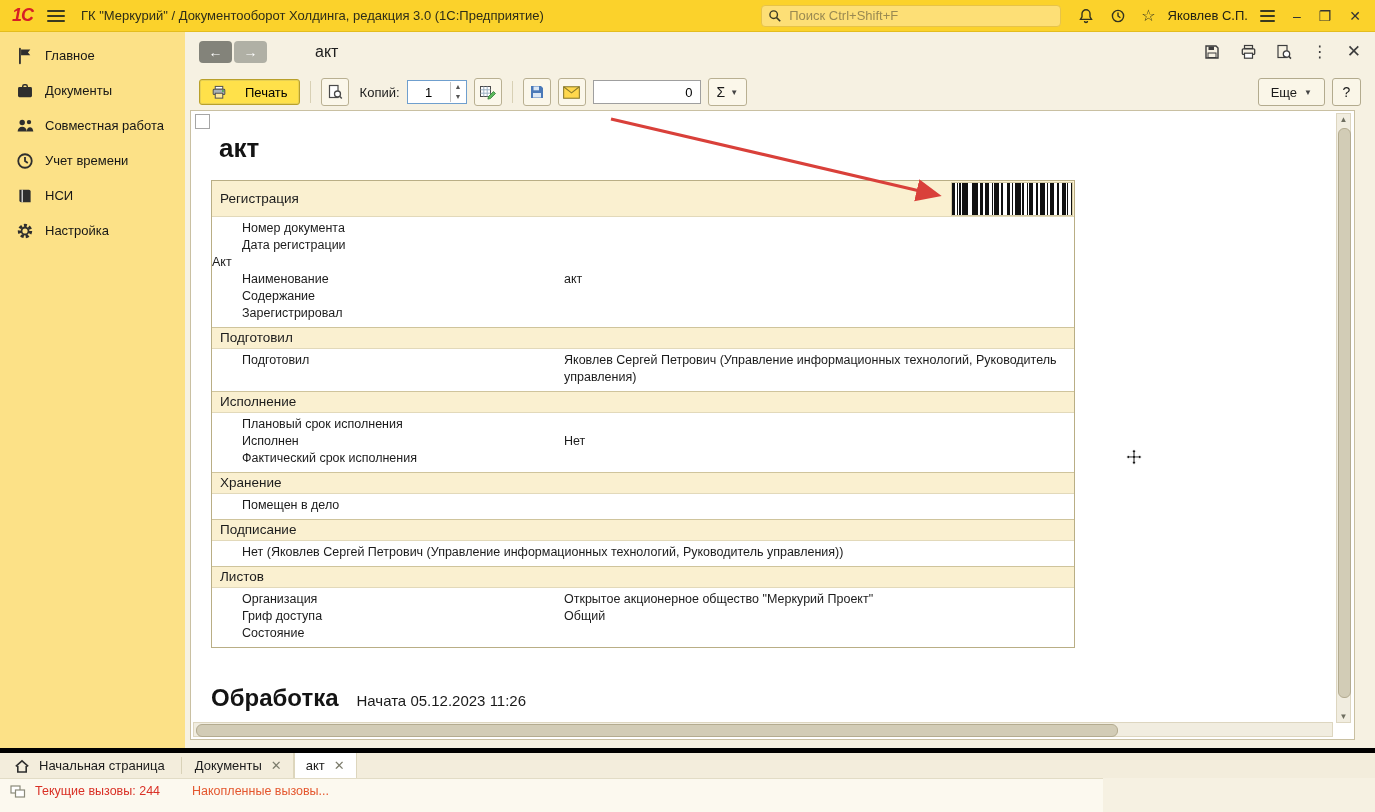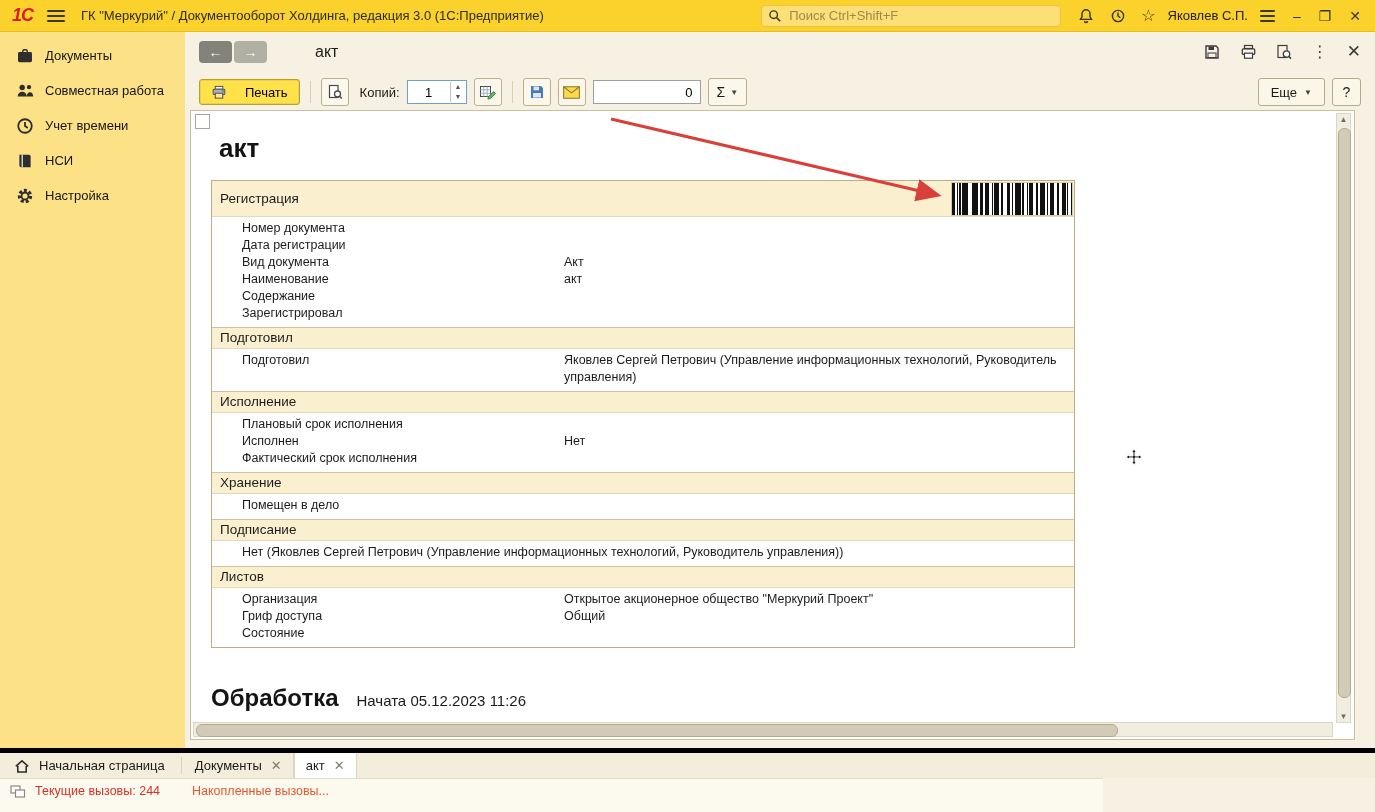--- a/index.html
+++ b/index.html
@@ -186,20 +186,29 @@
     <span>❐</span>
     <span>✕</span>
   </div>
 </div>
 
 <nav class="sidebar">
   <div>
       <div class="side-item">
         <span class="side-icon icon">
           <svg width="18" height="18" viewBox="0 0 16 16">
+            <path d="M3.5 1.5v13" stroke="#2e2e2e" stroke-width="1.6" stroke-linecap="round"></path>
+            <path d="M4.5 2.2h8.2L10.6 4.8l2.1 2.6H4.5z" fill="#2e2e2e"></path>
+          </svg>
+        </span>
+        <span class="side-label">Главное</span>
+      </div>
+      <div class="side-item">
+        <span class="side-icon icon">
+          <svg width="18" height="18" viewBox="0 0 16 16">
             <path d="M6 4.5V3.8c0-.8.6-1.4 1.4-1.4h1.2c.8 0 1.4.6 1.4 1.4v.7" fill="none" stroke="#2e2e2e" stroke-width="1.3"></path>
             <rect x="1.8" y="4.5" width="12.4" height="9" rx="1.2" fill="#2e2e2e"></rect>
           </svg>
         </span>
         <span class="side-label">Документы</span>
       </div>
       <div class="side-item">
         <span class="side-icon icon">
           <svg width="19" height="17" viewBox="0 0 18 16">
             <circle cx="6.2" cy="5" r="2.7" fill="#2e2e2e"></circle>
@@ -364,21 +373,20 @@
         <div class="sec-rows">
           <div class="row">
             <span class="lbl">Номер документа</span>
             <span class="val"></span>
           </div>
           <div class="row">
             <span class="lbl">Дата регистрации</span>
             <span class="val"></span>
           </div>
           <div class="row">
-            <span class="lbl">Вид документа</span>
             <span class="val">Акт</span>
           </div>
           <div class="row">
             <span class="lbl">Наименование</span>
             <span class="val">акт</span>
           </div>
           <div class="row">
             <span class="lbl">Содержание</span>
             <span class="val"></span>
           </div>

